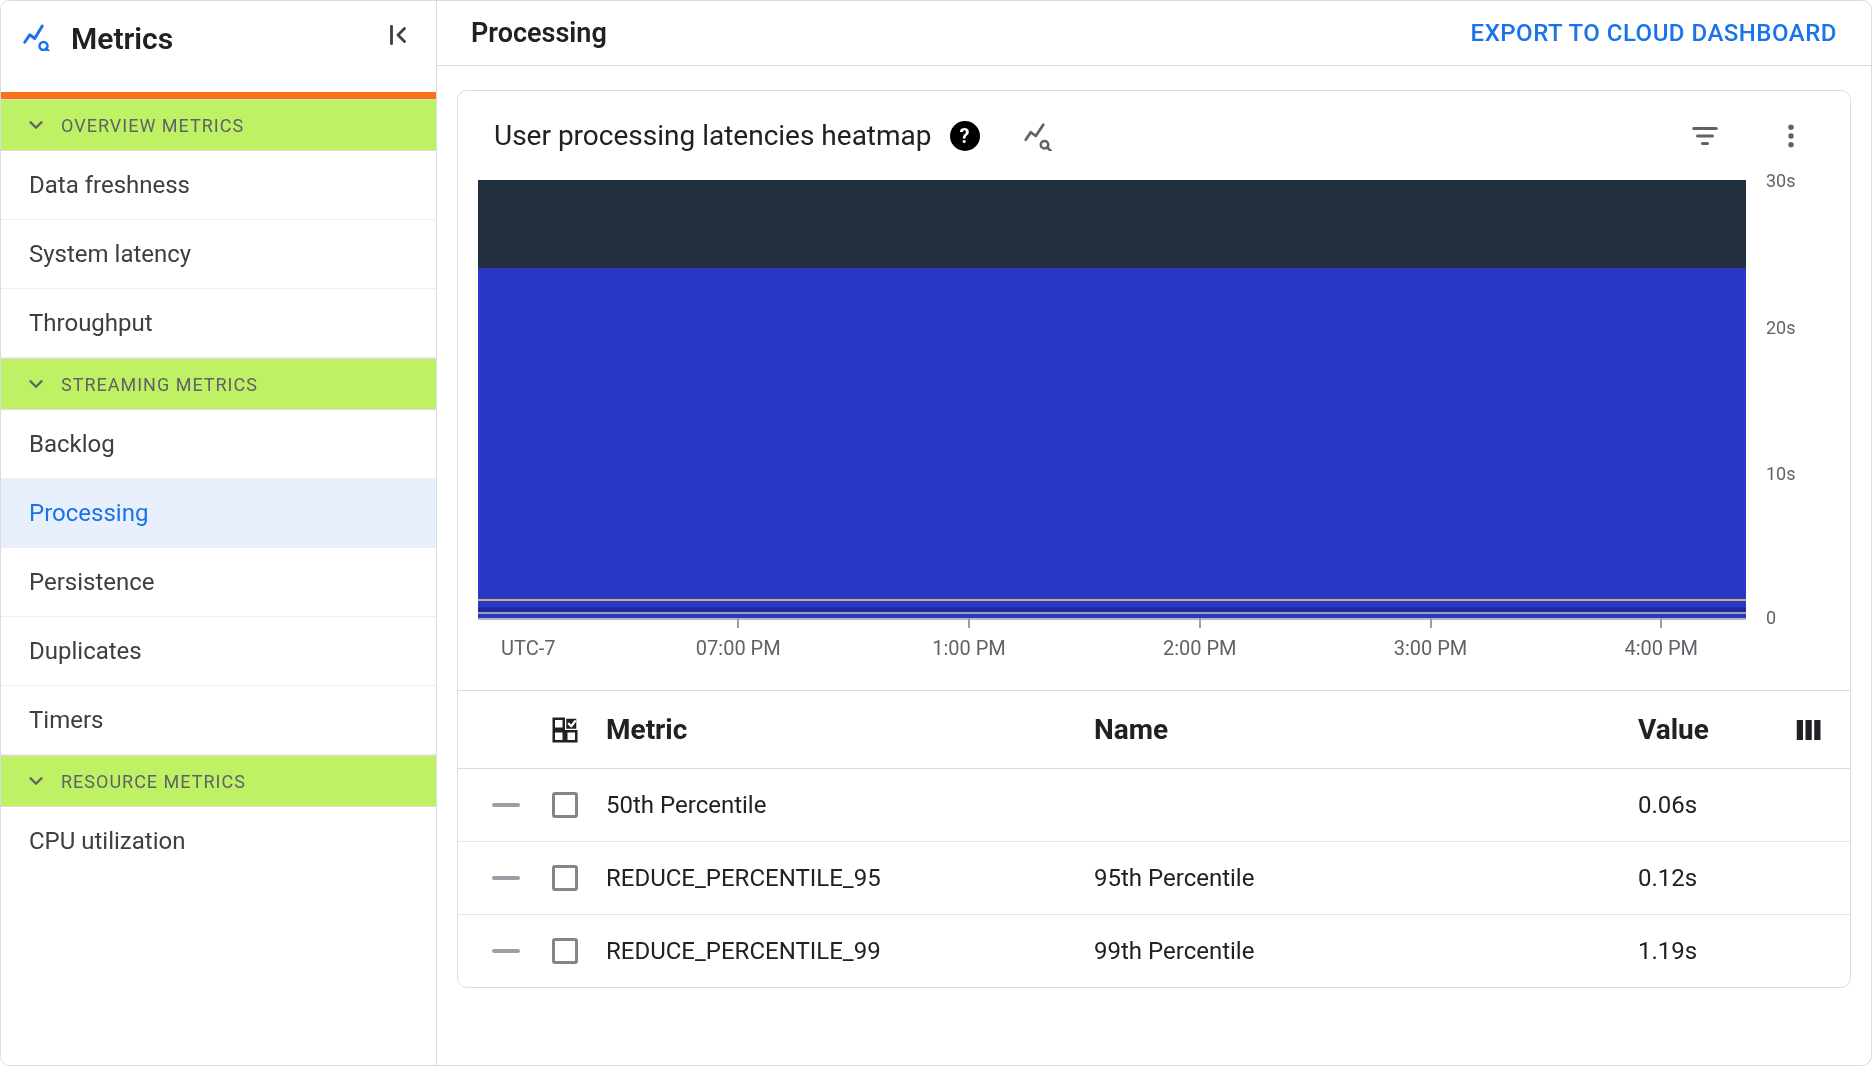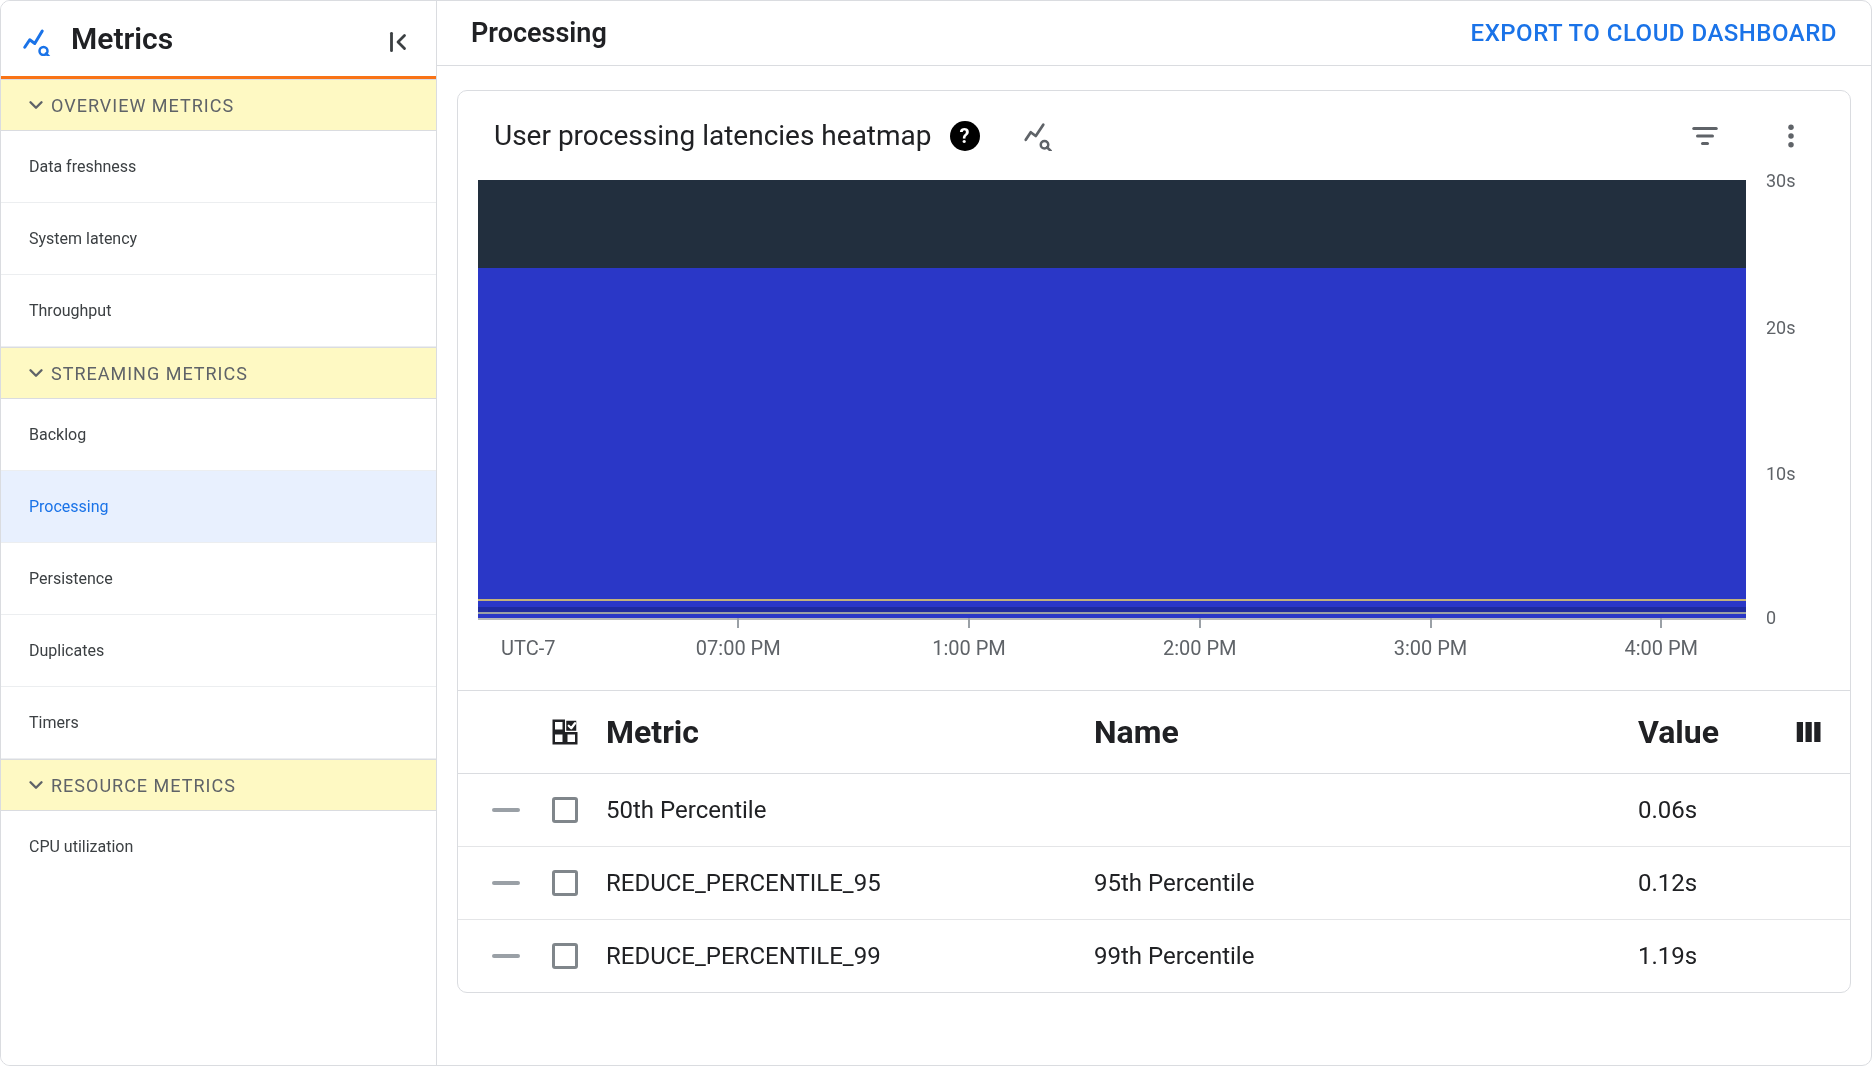--- a/index.html
+++ b/index.html
@@ -22,23 +22,23 @@
   .sidebar {
     width: 436px;
     flex: 0 0 436px;
     border-right: 1px solid #dadce0;
     display: flex;
     flex-direction: column;
     background: #fff;
   }
   .sidebar-header {
     display: flex;
-    align-items: flex-end;
-    padding: 20px 24px 20px 20px;
-    border-bottom: 3px solid #f97316;
+    align-items: flex-start;
+    padding: 20px 24px 36px 20px;
+    border-bottom: 7px solid #f97316;
   }
   .metrics-icon {
     width: 30px;
     height: 30px;
     margin-right: 20px;
   }
   .sidebar-title {
     font-size: 30px;
     font-weight: 600;
     flex: 1;
@@ -48,39 +48,39 @@
     height: 28px;
     display: flex;
     align-items: center;
     justify-content: center;
     cursor: pointer;
   }
   .section-header {
     display: flex;
     align-items: center;
     padding: 14px 24px 14px 24px;
-    background: #fef9c3;
+    background: #bef264;
     border-top: 1px solid #dadce0;
     border-bottom: 1px solid #dadce0;
     cursor: pointer;
-    gap: 4px;
+    gap: 14px;
   }
   .section-header:first-of-type { border-top: none; }
   .chevron-down {
     width: 22px;
     height: 22px;
   }
   .section-label {
     font-size: 18px;
     letter-spacing: 1px;
     color: #5f6368;
   }
   .sidebar-item {
-    padding: 26px 28px;
-    font-size: 16px;
+    padding: 20px 28px;
+    font-size: 24px;
     color: #3c4043;
     cursor: pointer;
     border-bottom: 1px solid #eceef0;
   }
   .sidebar-item.active {
     background: #e8f0fe;
     color: #1a73e8;
   }
   
   .main {
@@ -236,21 +236,21 @@
   .trow {
     display: flex;
     align-items: center;
     padding: 22px 20px 22px 30px;
     border-bottom: 1px solid #e4e5e7;
     gap: 18px;
     font-size: 24px;
   }
   .trow.header {
     font-weight: 700;
-    font-size: 32px;
+    font-size: 28px;
     border-bottom: 1px solid #dadce0;
     justify-content: center;
   }
   .cell-drag { width: 36px; display:flex; justify-content:center; }
   .drag-dash { width: 28px; height: 4px; background: #9aa0a6; border-radius: 2px; }
   .cell-select { width: 46px; display:flex; justify-content:center; }
   .select-icon { width: 30px; height: 30px; }
   .cell-metric { flex: 0 0 470px; }
   .cell-name { flex: 1; }
   .cell-value { flex: 0 0 130px; text-align: left; }

